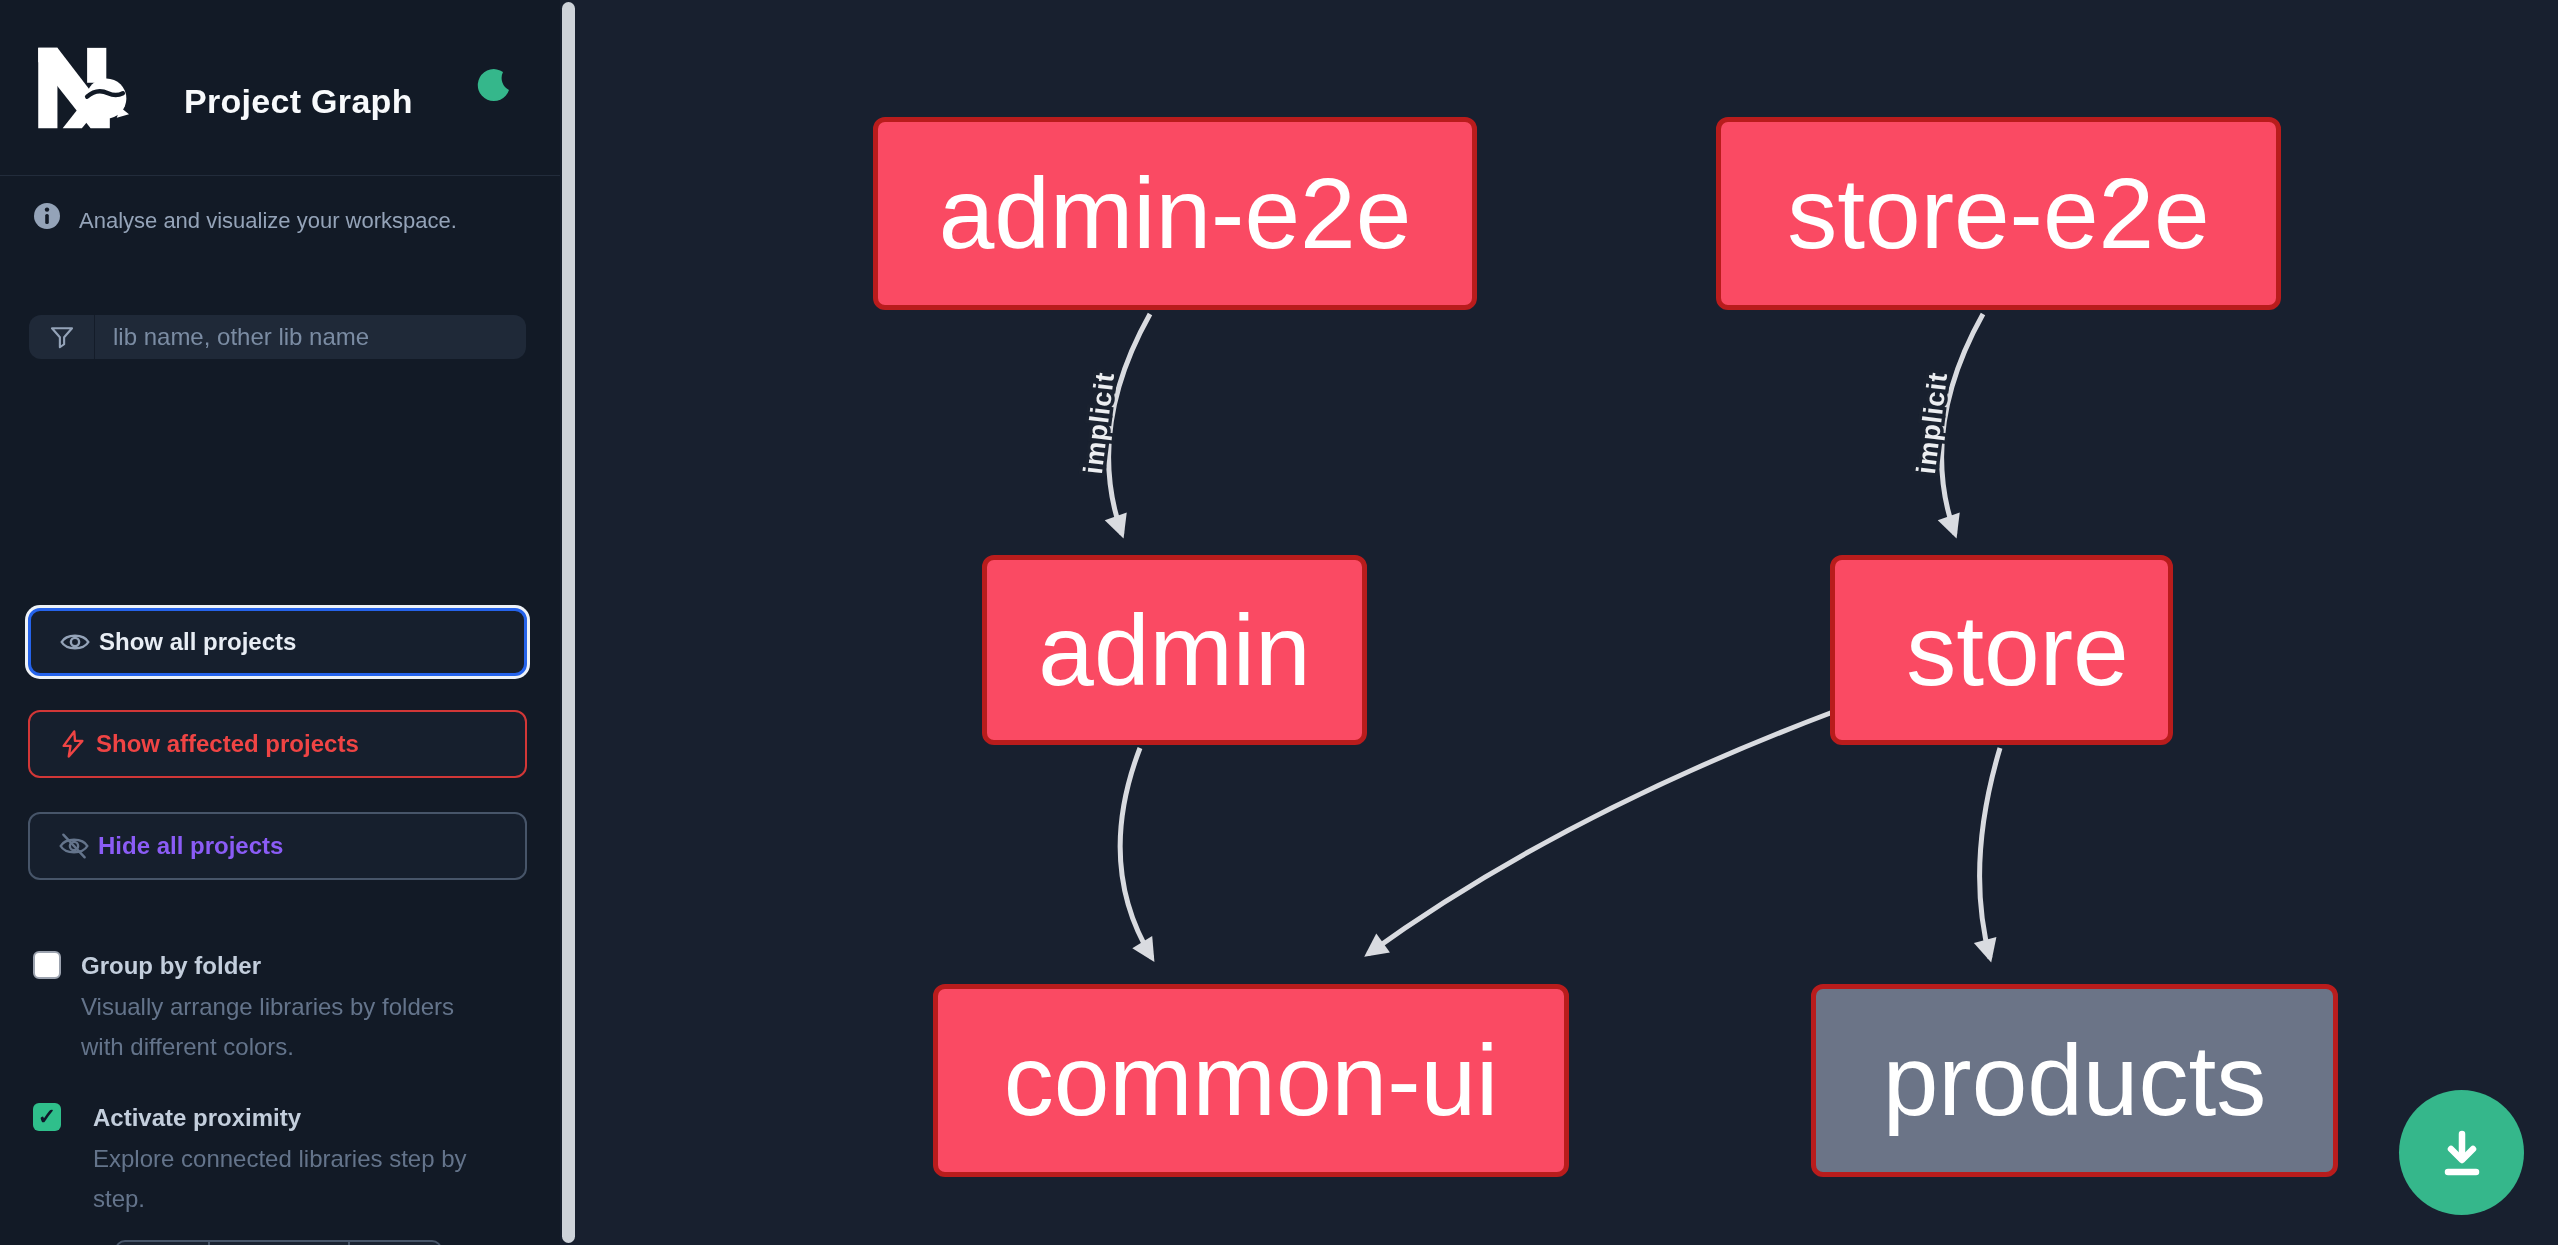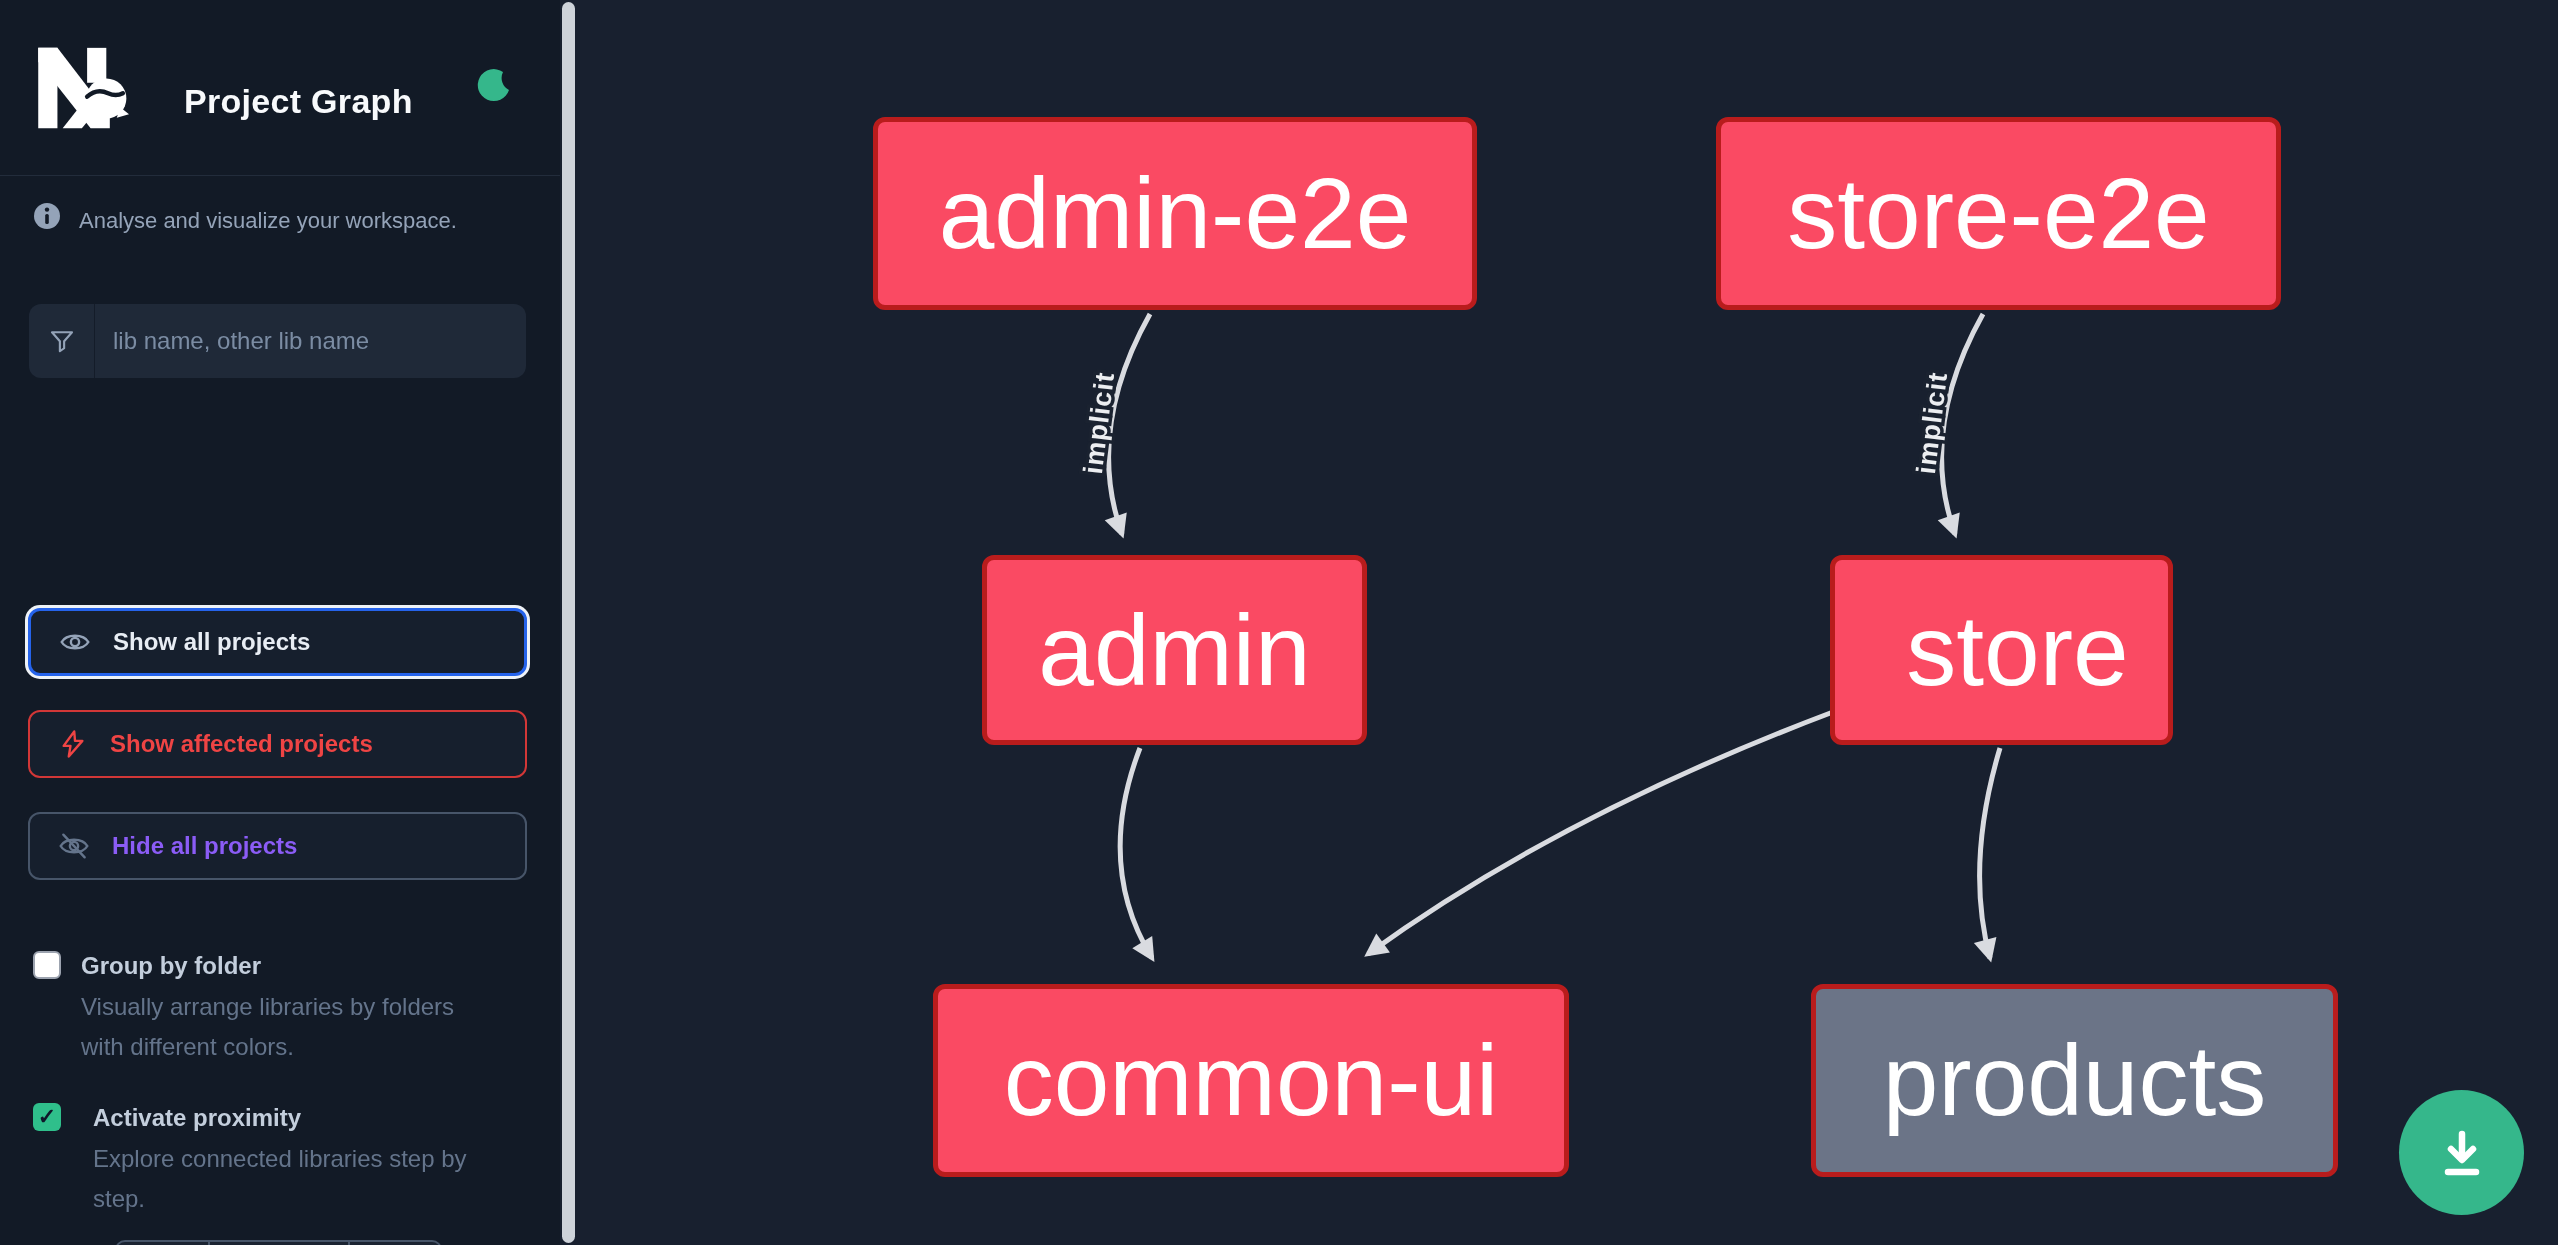--- a/index.html
+++ b/index.html
@@ -39,42 +39,42 @@
   .sb-header { position:relative; height:176px; border-bottom:1px solid #222c3b; }
   .logo { position:absolute; left:33px; top:44px; width:96px; height:88px; }
   .sb-title { position:absolute; left:184px; top:82px; font-size:34px; font-weight:700;
               color:#f8fafc; letter-spacing:.3px; }
   .moon-btn { position:absolute; left:470px; top:64px; width:46px; height:46px;
               background:none; border:none; cursor:pointer; }
 
   .tagline-row { position:absolute; left:33px; top:198px; display:flex; align-items:center; gap:18px; }
   .tagline { font-size:22px; color:#94a3b8;margin-top:10px; }
 
-  .search { position:absolute; left:29px; top:304px; width:497px; height:74px;
+  .search { position:absolute; left:29px; top:315px; width:497px; height:44px;
             background:#1f2938; border-radius:12px; display:flex; align-items:stretch; overflow:hidden; }
   .search-iconbox { width:66px; display:flex; align-items:center; justify-content:center;
                     border-right:1px solid #141c29; }
   .search input { flex:1; background:transparent; border:none; outline:none;
                   color:#cbd5e1; font-size:24px; padding:0 18px;
                   font-family:"Liberation Sans", sans-serif; }
   .search input::placeholder { color:#7b8ca3; }
 
   .opt { position:absolute; left:33px; display:flex; gap:32px; align-items:flex-start; }
   .opt-1 { top:425px; } .opt-2 { top:949px;gap:20px; } .opt-3 { top:1101px; }
   .cbx { width:28px; height:28px; border-radius:6px; flex:0 0 auto; margin-top:2px; cursor:pointer;
          display:flex; align-items:center; justify-content:center; }
   .cbx.gray  { background:#9aa3af; }
   .cbx.white { background:#ffffff; border:2px solid #9ca3af; }
   .cbx.green { background:#2fbf8b; color:#0f172a; font-size:22px; font-weight:700; }
   .opt-text { width:398px; }
   .opt-label { font-size:24px; font-weight:600; color:#c3cedc; line-height:34px; }
   .opt-desc  { font-size:24px; font-weight:400; color:#64748b; line-height:40px; margin-top:4px; }
 
   .action-btn { position:absolute; left:28px; width:499px; height:68px; border-radius:12px;
-                background:#161f2d; display:flex; align-items:center; gap:22px; padding:0 28px;
+                background:#161f2d; display:flex; align-items:center; gap:8px; padding:0 28px;
                 font-family:"Liberation Sans", sans-serif; font-size:24px; font-weight:600; cursor:pointer; }
   .btn-show-all { top:608px; border:3px solid #2563eb; box-shadow:0 0 0 3px #eef2f7;
                   color:#e8edf4; }
   .btn-affected { top:710px; border:2px solid #d23737; color:#ef4444; }
   .btn-hide     { top:812px; border:2px solid #475569; color:#8b5cf6; }
 
   .depth-sliver { position:absolute; left:115px; top:1240px; width:327px; height:24px;
                   border:2px solid #475569; border-radius:10px 10px 0 0; background:#1b2432;
                   display:flex; }
   .depth-sliver .seg { border-right:2px solid #475569; }

